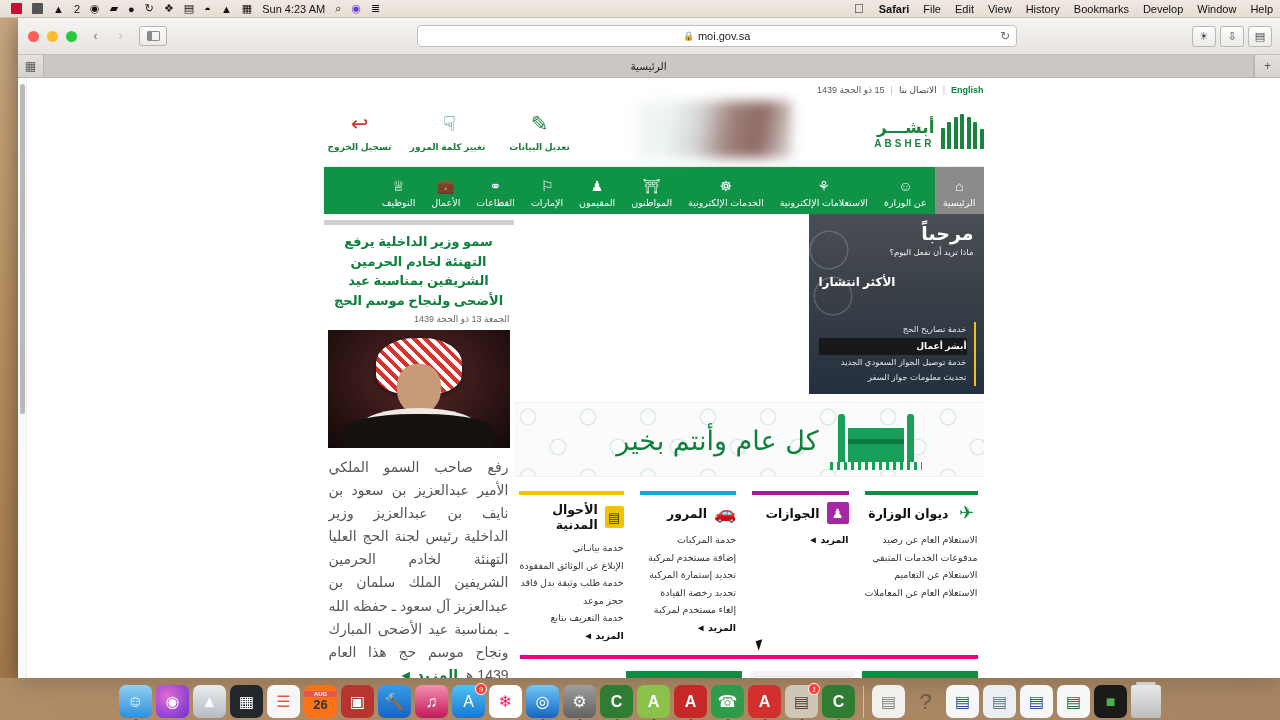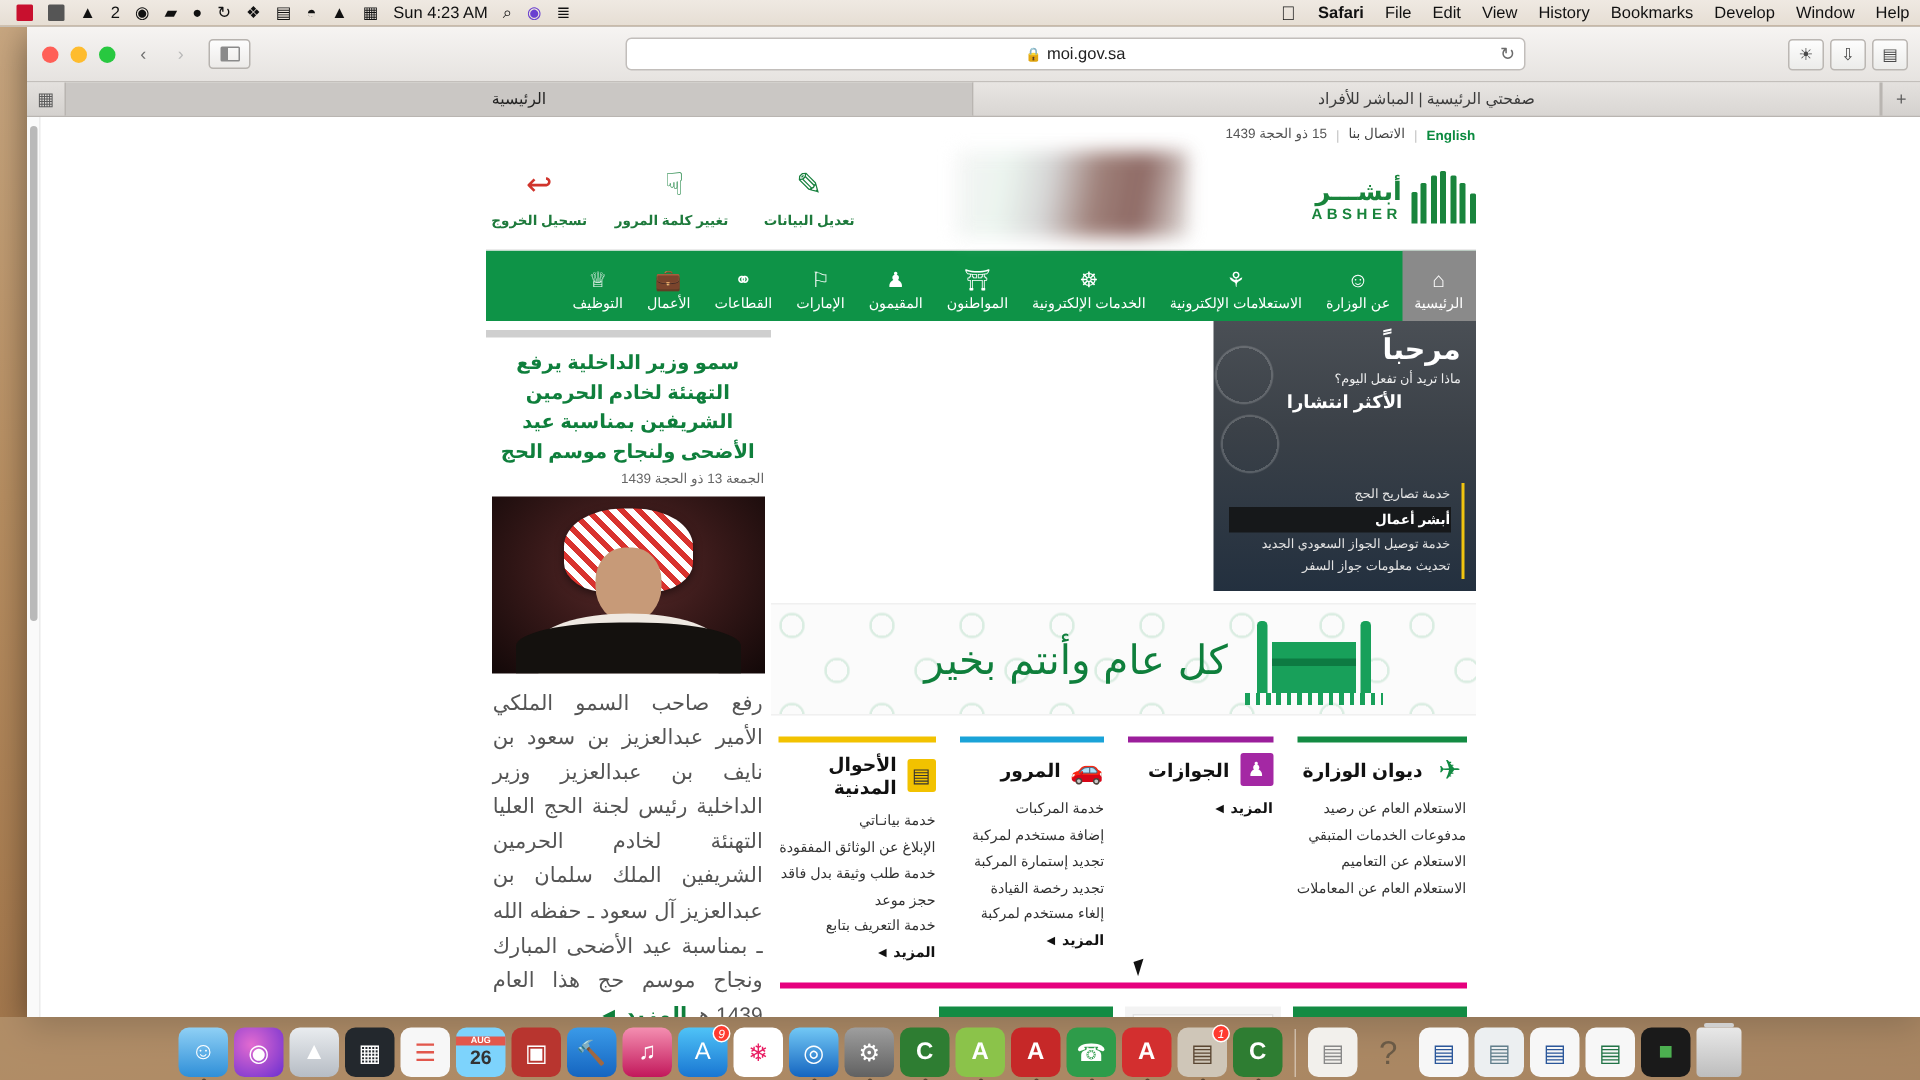--- a/index.html
+++ b/index.html
@@ -252,21 +252,21 @@
   }
   .hero-right::after {
     content: ''; position: absolute; left: -10px; top: 14px;
     width: 120px; height: 110px; opacity: .18;
     background:
       radial-gradient(circle at 30px 22px, transparent 18px, #fff 18px 19px, transparent 20px),
       radial-gradient(circle at 34px 68px, transparent 18px, #fff 18px 19px, transparent 20px);
   }
   .hero-r-title { font-size: 19px; font-weight: bold; text-align: right; }
   .hero-r-sub { font-size: 8.5px; opacity: .9; text-align: right; margin-top: 2px; }
-  .hero-r-pop { font-size: 12px; font-weight: bold; text-align: center; margin-top: 3px; }
+  .hero-r-pop { font-size: 12px; font-weight: bold; text-align: left; margin-top: 18px; }
   .pop-list {
     position: absolute; right: 8px; bottom: 8px; left: 10px;
     border-right: 2px solid #f1c40f; padding-right: 7px;
   }
   .pop-item { font-size: 8.5px; color: #e2e2e2; line-height: 1.85; text-align: right; }
   .pop-item.hl { background: #16181a; color: #fff; font-weight: bold; font-size: 9px; }
 
   .hero-left {
     flex: 1; position: relative; overflow: hidden;
     background: linear-gradient(125deg,#2b3036 0%, #262b31 38%, #1d3550 62%, #0d4a7a 100%);
@@ -469,23 +469,20 @@
         <div class="tb-sq">⇩</div>
         <div class="tb-sq">▤</div>
       </div>
     </div>
 
     <div class="tabbar">
       <div class="tab-newbtn">▦</div>
       <div class="tab active">
         <span>الرئيسية</span>
       </div>
-      <div class="tab inactive">
-        <span>صفحتي الرئيسية | المباشر للأفراد</span>
-      </div>
       <div class="tab-plus">+</div>
     </div>
 
     <div class="viewport">
       <div class="scroll-v">
         <div class="scroll-thumb"></div>
       </div>
 
       <div class="page">
         <div class="wrap">
@@ -728,21 +725,21 @@
       <div class="cursor"></div>
     </div>
   </div>
 
   <div class="dock">
     <div class="dock-icon" style="background:linear-gradient(180deg,#8fd0f5,#2f8fd8)">☺<i class="dock-dot"></i></div>
     <div class="dock-icon" style="background:radial-gradient(circle at 35% 35%,#e36bd0,#6a2fd0)">◉</div>
     <div class="dock-icon" style="background:linear-gradient(180deg,#e9ecef,#b6bcc4)">▲</div>
     <div class="dock-icon" style="background:#23282d">▦</div>
     <div class="dock-icon" style="background:#f7f7f7;color:#e2574c">☰</div>
-    <div class="dock-icon" style="background:#7dd3fc;color:#333;font-size:13px;font-weight:bold;flex-direction:column">
+    <div class="dock-icon" style="background:#f97316;color:#333;font-size:13px;font-weight:bold;flex-direction:column">
         <span style="background:#e2574c;color:#fff;width:100%;font-size:6px;text-align:center">AUG</span>
         <span>26</span>
       </div>
     <div class="dock-icon" style="background:#b8352f">▣</div>
     <div class="dock-icon" style="background:linear-gradient(180deg,#3a9ae8,#1565c0)">🔨</div>
     <div class="dock-icon" style="background:linear-gradient(180deg,#f48fb1,#c2185b)">♫</div>
     <div class="dock-icon" style="background:linear-gradient(180deg,#4fc3f7,#1976d2)">A<i class="badge">9</i></div>
     <div class="dock-icon" style="background:#fff;color:#e91e63">❄</div>
     <div class="dock-icon" style="background:linear-gradient(180deg,#72c8f5,#1565c0)">◎<i class="dock-dot"></i></div>
     <div class="dock-icon" style="background:linear-gradient(180deg,#9e9e9e,#616161)">⚙<i class="dock-dot"></i></div>

